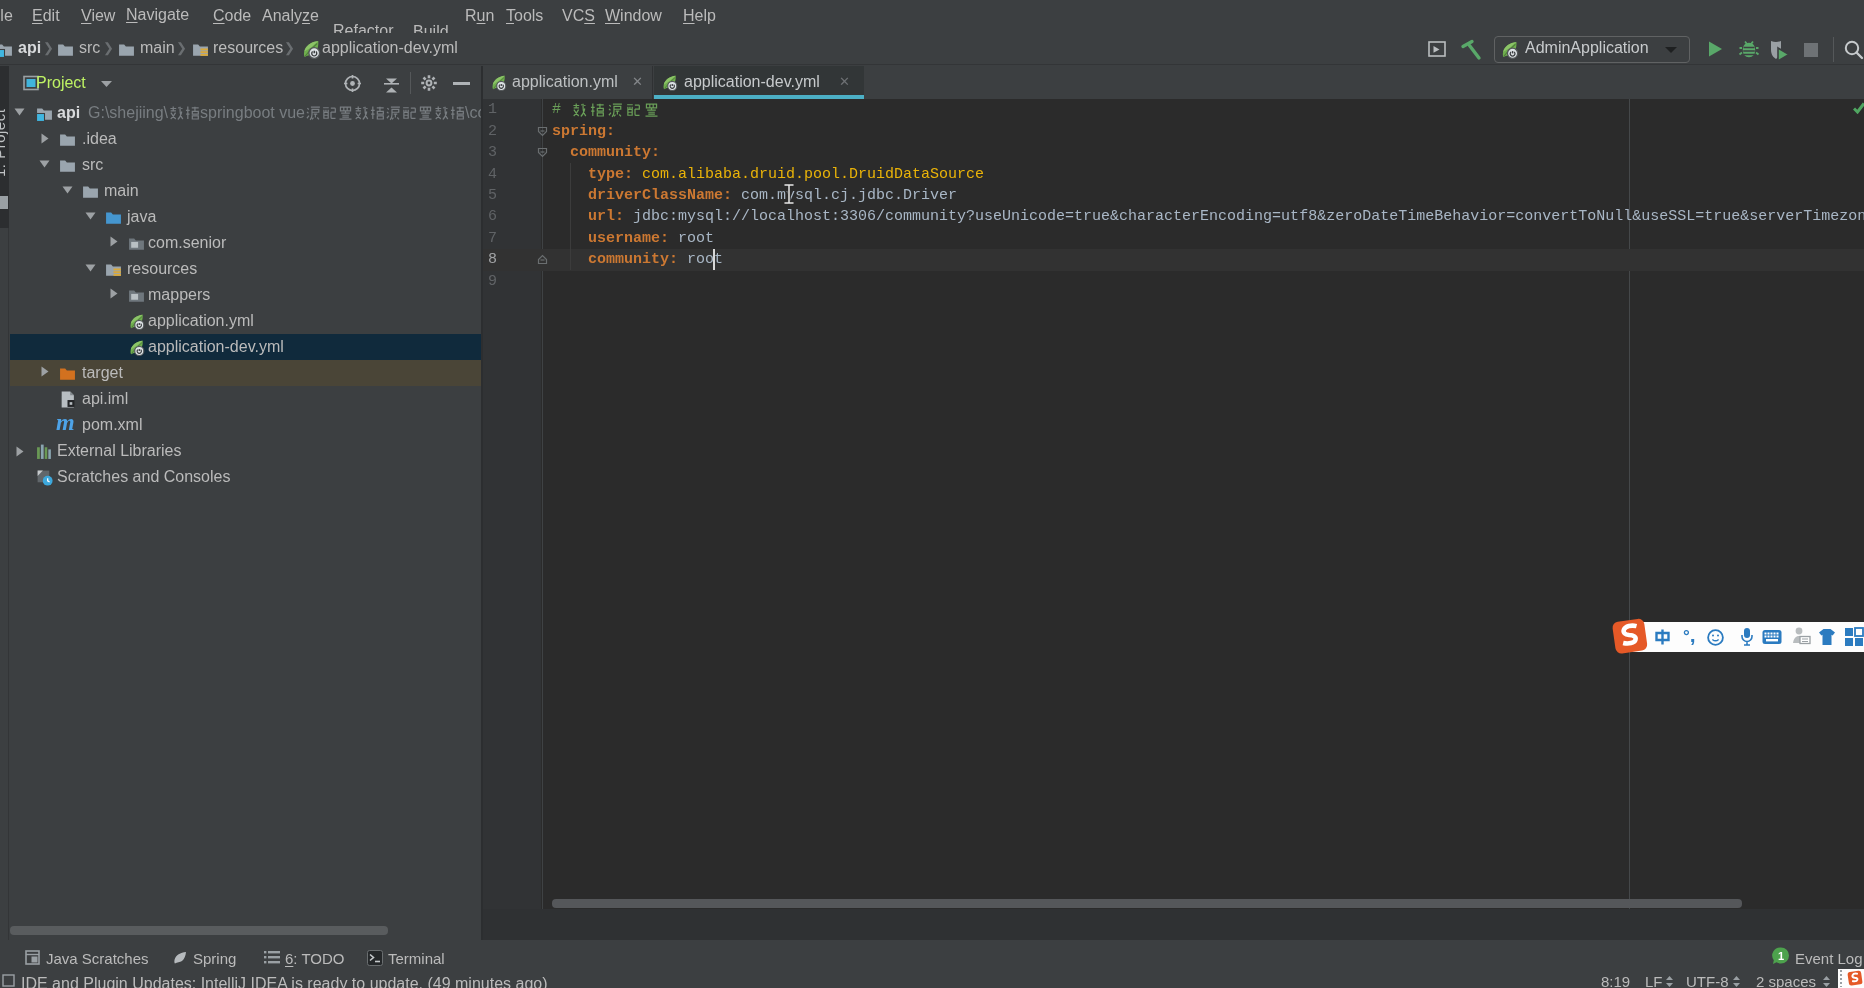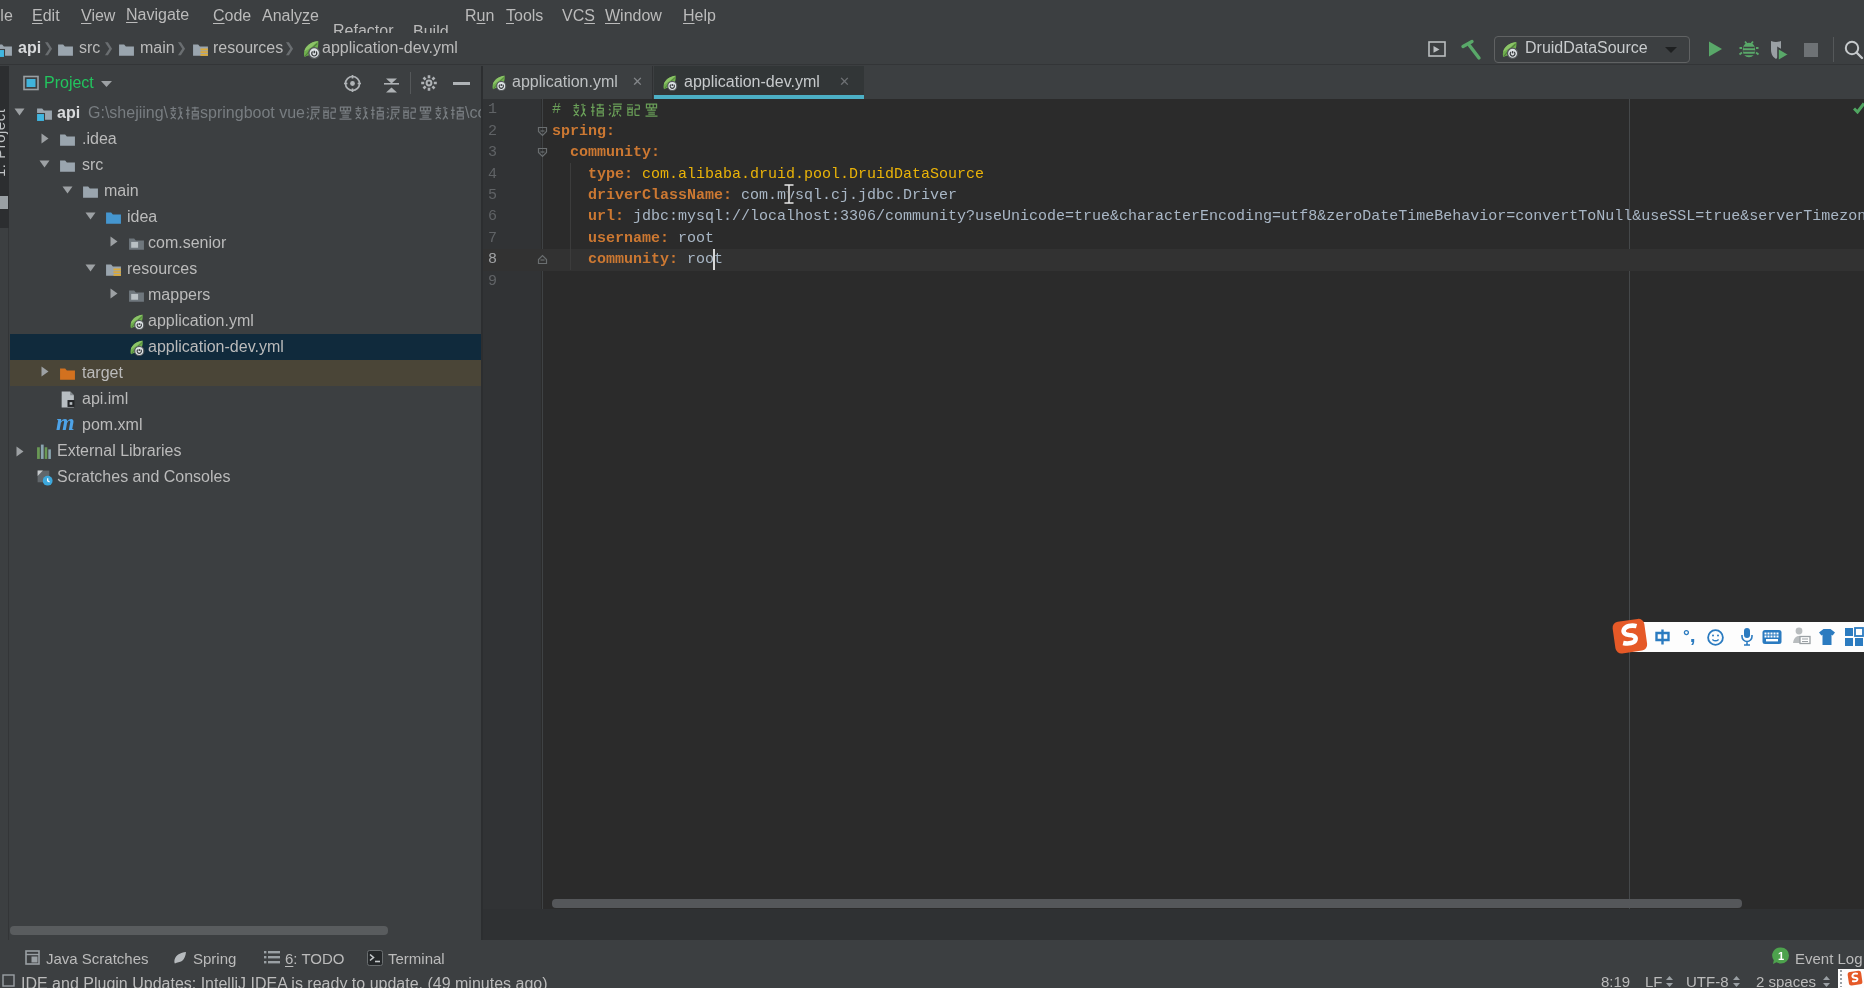--- a/index.html
+++ b/index.html
@@ -106,21 +106,21 @@
 <svg class="abs" style="left:1459px;top:38px" width="24" height="24" viewBox="0 0 24 24">
     <g stroke="#59a869" stroke-width="3.4" stroke-linecap="round">
       <path d="M4 8.5L13 3.5"></path>
       <path d="M10.5 7.5L20 20"></path>
     </g>
   </svg>
 <div class="abs" style="left:1494px;top:36px;width:196px;height:27px;border:1px solid #606263;border-radius:4px"></div>
 <svg class="abs" style="left:1500px;top:40px" width="19" height="19" viewBox="0 0 16 16">
     <use href="#leaf"></use>
   </svg>
-<div class="abs" style="top:39px;left:1525px;color:#c8cbcd">DruidDataSource</div>
+<div class="abs" style="top:39px;left:1525px;color:#c8cbcd">AdminApplication</div>
 <svg class="abs" style="left:1663px;top:46px" width="16" height="8" viewBox="0 0 16 8">
     <path d="M2 1l6 6 6-6z" fill="#1e2021"></path>
   </svg>
 <svg class="abs" style="left:1705px;top:39px" width="20" height="20" viewBox="0 0 20 20">
     <path d="M4 2.5l13 7.5-13 7.5z" fill="#59a869"></path>
   </svg>
 <svg class="abs" style="left:1738px;top:38px" width="22" height="22" viewBox="0 0 22 22">
     <g stroke="#59a869" stroke-width="1.8" fill="none">
       <path d="M7 3.5L9 6M15 3.5L13 6M4 10H1.5M4 14.5l-2.5 2M18 10h2.5M18 14.5l2.5 2"></path>
     </g>
@@ -145,21 +145,21 @@
 <div class="abs" style="left:0;top:66px;width:9px;height:874px;background:#3c3f41;border-right:1px solid #333537"></div>
 <div class="abs" style="left:0;top:66px;width:9px;height:162px;background:#2c2e30"></div>
 <div class="abs" style="left:-9px;top:177px;width:120px;transform:rotate(-90deg);transform-origin:0 0;font-size:15px;letter-spacing:.5px;color:#c0c3c5;white-space:nowrap">1: Project</div>
 <div class="abs" style="left:0;top:196px;width:8px;height:13px;background:#9aa0a4"></div>
 
 <div class="abs" style="left:10px;top:66px;width:471px;height:33px;background:#3c3f41"></div>
 <svg class="abs" style="left:23px;top:75px" width="16" height="16" viewBox="0 0 16 16">
     <rect x="1" y="1.5" width="14" height="13" fill="none" stroke="#9aa0a4" stroke-width="1.6"></rect>
     <rect x="3.5" y="4" width="9" height="8" fill="#40b4dc"></rect>
   </svg>
-<div class="abs" style="top:74px;left:44px;color:#22c55e">Project</div>
+<div class="abs" style="top:74px;left:36px;color:#bef264">Project</div>
 <svg class="abs" style="left:100px;top:80px" width="13" height="8" viewBox="0 0 13 8">
     <path d="M1 1l5.5 6L12 1z" fill="#9da1a4"></path>
   </svg>
 <svg class="abs" style="left:344px;top:75px" width="17" height="17" viewBox="0 0 17 17">
     <circle cx="8.5" cy="8.5" r="7" fill="none" stroke="#afb3b6" stroke-width="1.7"></circle>
     <circle cx="8.5" cy="8.5" r="2.4" fill="#afb3b6"></circle>
     <g stroke="#afb3b6" stroke-width="1.7">
       <path d="M8.5 0v3.4M8.5 13.6V17M0 8.5h3.4M13.6 8.5H17"></path>
     </g>
   </svg>
@@ -276,21 +276,21 @@
 <svg class="ic" style="left:82px;top:183px" viewBox="0 0 16 16">
     <use href="#folder" fill="#9aa5ae"></use>
   </svg>
 <div class="abs" style="top:182px;left:104px">main</div>
 <svg class="abs" style="left:85px;top:210px" width="11" height="11" viewBox="0 0 11 11">
     <path d="M0.5 2.5h10L5.5 9.5z" fill="#9da1a4"></path>
   </svg>
 <svg class="ic" style="left:105px;top:209px" viewBox="0 0 16 16">
     <use href="#folder" fill="#4596cf"></use>
   </svg>
-<div class="abs" style="top:208px;left:127px">idea</div>
+<div class="abs" style="top:208px;left:127px">java</div>
 <svg class="abs" style="left:108px;top:236px" width="11" height="11" viewBox="0 0 11 11">
     <path d="M2.5 0.5l7 5-7 5z" fill="#9da1a4"></path>
   </svg>
 <svg class="ic" style="left:128px;top:235px" viewBox="0 0 16 16">
     <use href="#folder" fill="#6f777d"></use>
     <rect x="3" y="6.5" width="6.5" height="5.5" fill="#b9c0c4"></rect>
   </svg>
 <div class="abs" style="top:234px;left:148px">com.senior</div>
 <svg class="abs" style="left:85px;top:262px" width="11" height="11" viewBox="0 0 11 11">
     <path d="M0.5 2.5h10L5.5 9.5z" fill="#9da1a4"></path>

